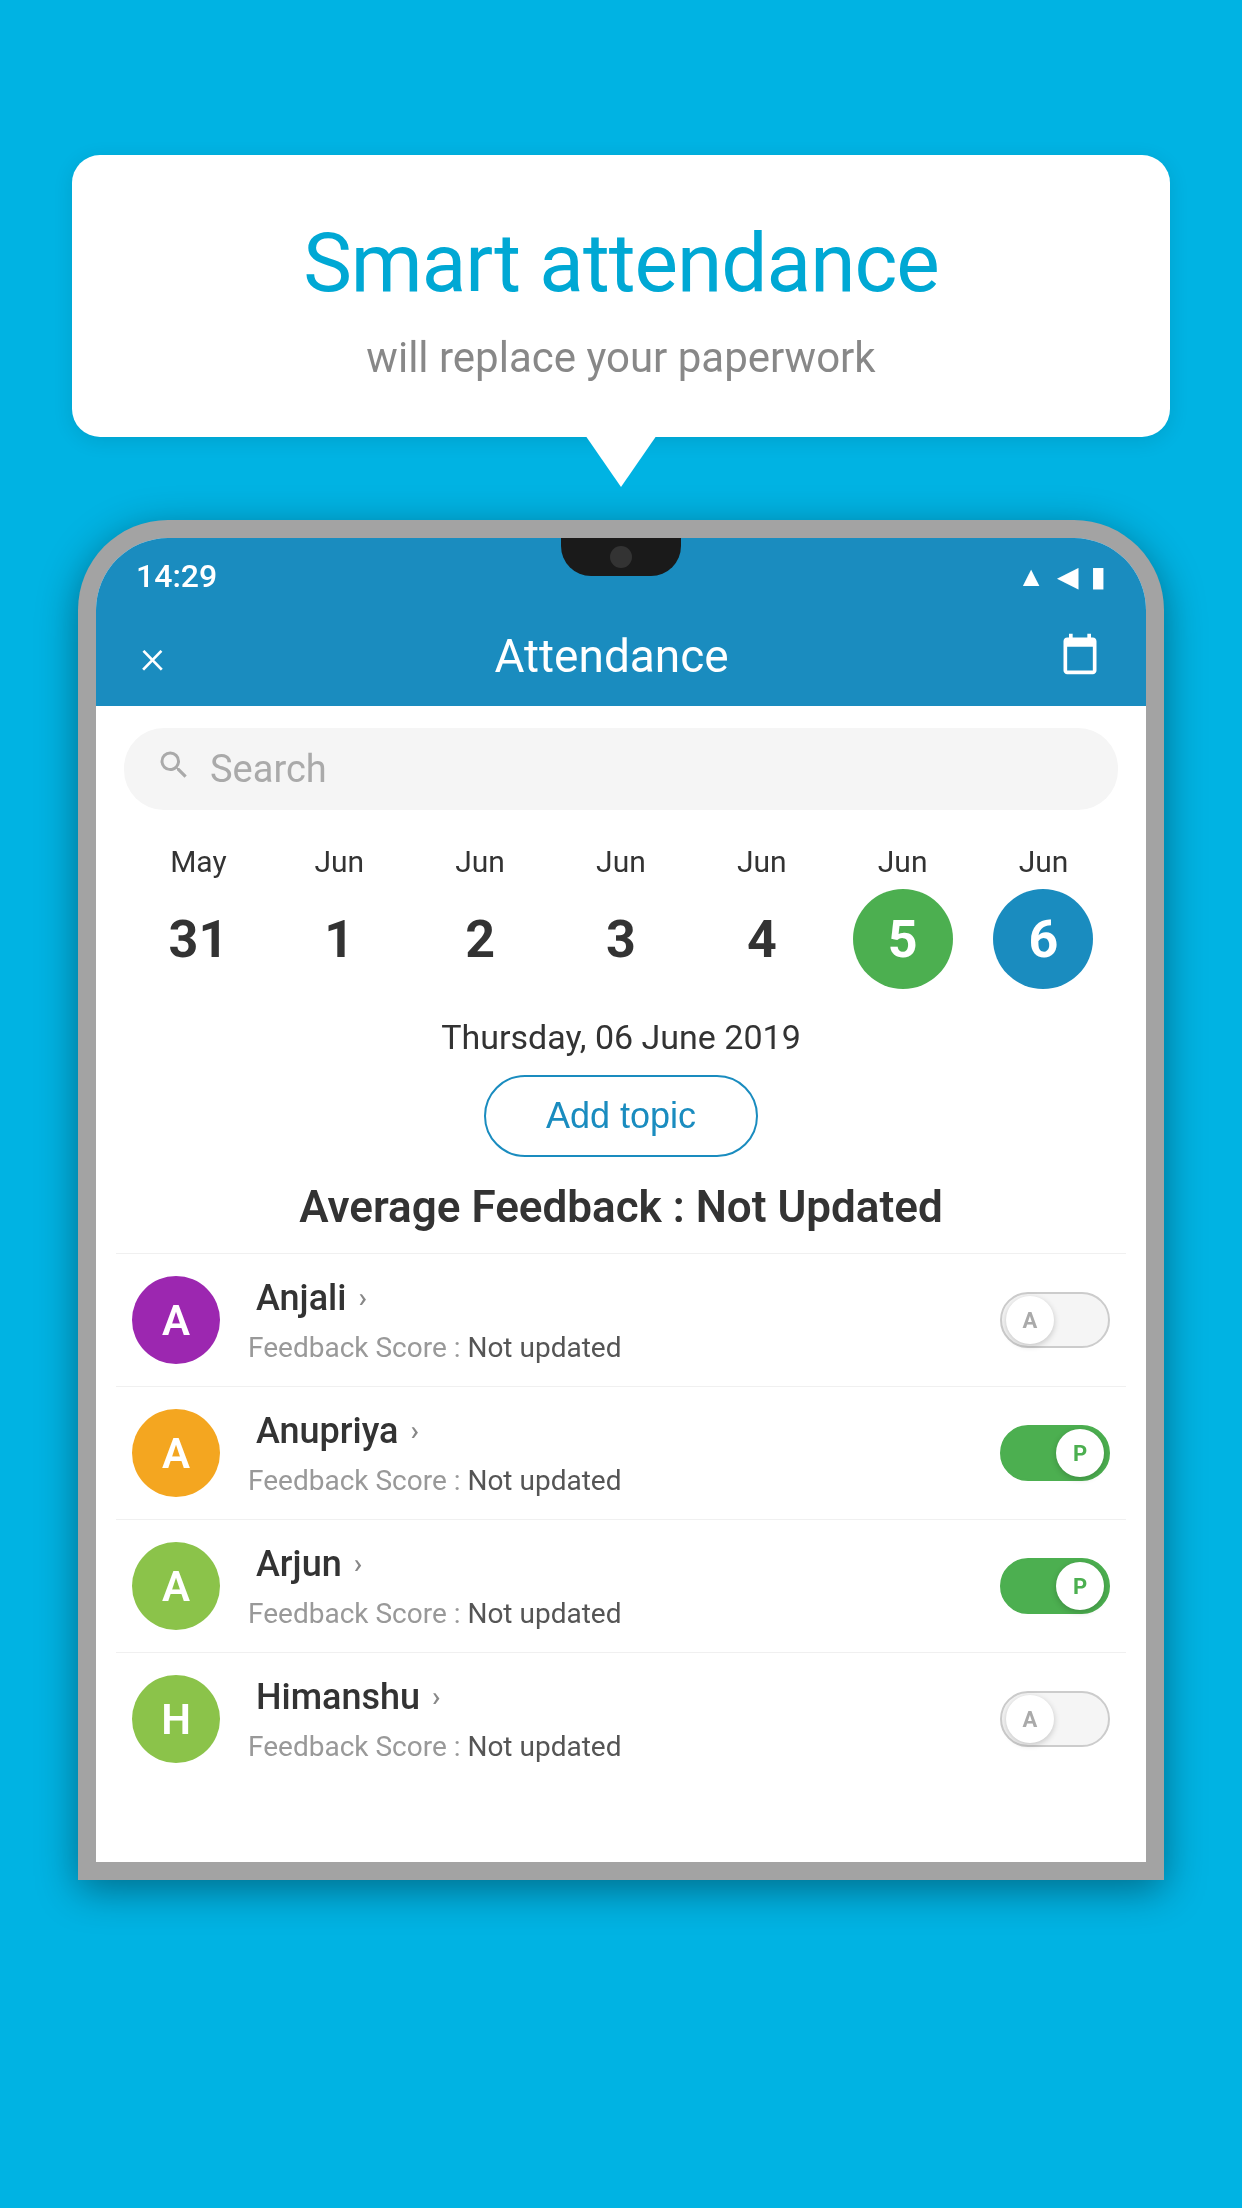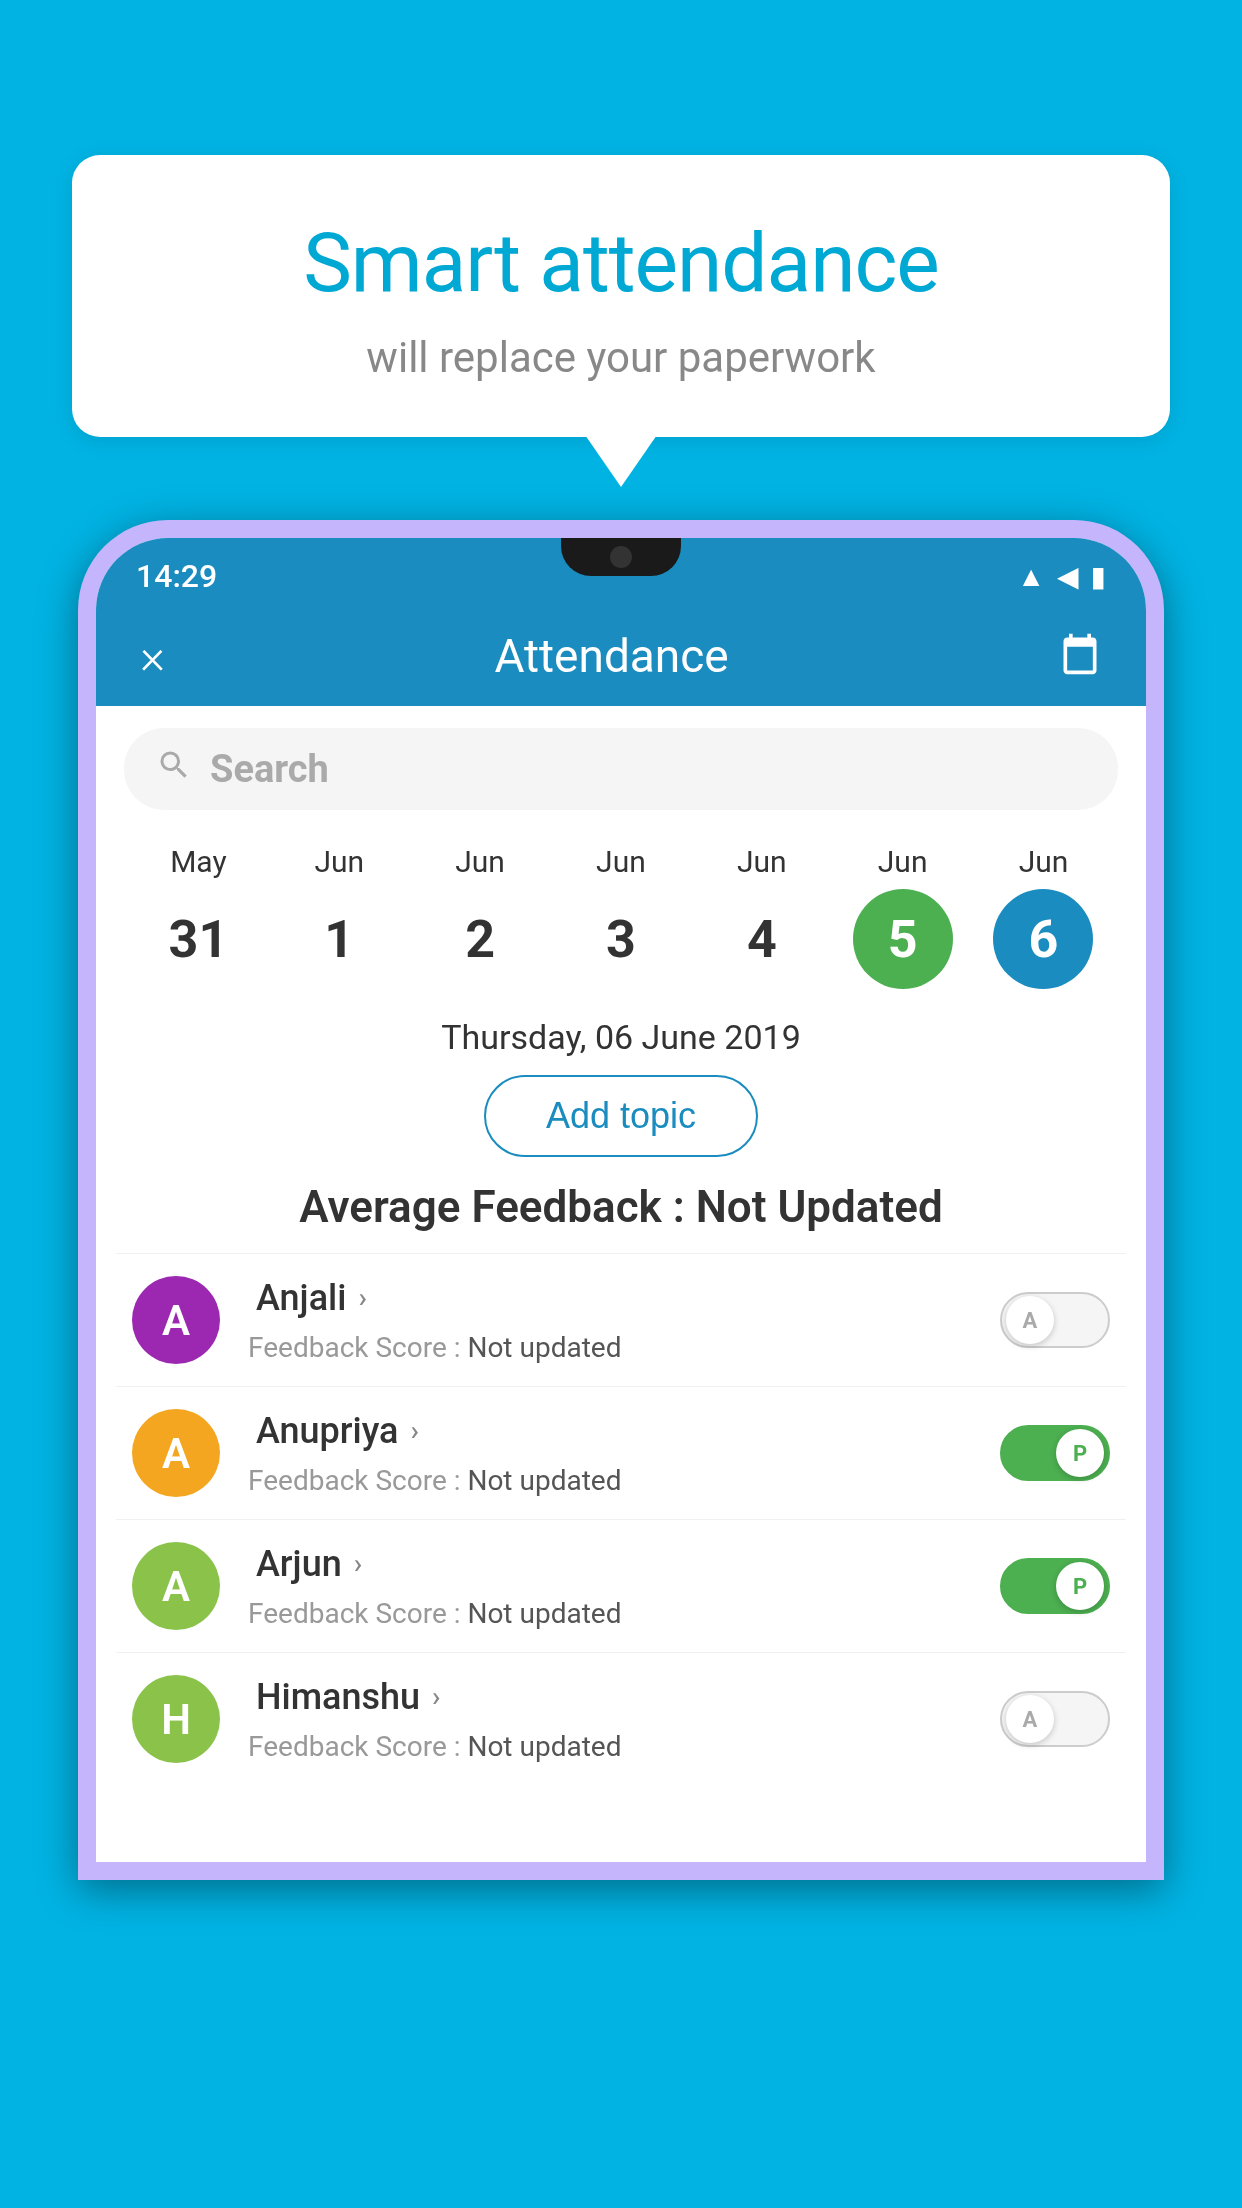--- a/index.html
+++ b/index.html
@@ -57,21 +57,21 @@
       font-weight: 400;
     }
 
     
     .phone-frame {
       position: absolute;
       top: 520px;
       left: 78px;
       right: 78px;
       bottom: 0;
-      background: #c4b5fd;
+      background: #a3a3a3;
       border-radius: 90px 90px 0 0;
       padding: 18px;
       box-shadow: 0 10px 40px rgba(0,0,0,0.4);
     }
 
     .phone-inner {
       background: white;
       border-radius: 72px 72px 0 0;
       overflow: hidden;
       height: 100%;
@@ -158,21 +158,21 @@
     }
 
     .search-icon {
       color: #aaa;
       font-size: 38px;
     }
 
     .search-text {
       color: #aaa;
       font-size: 38px;
-      font-weight: 700;
+      font-weight: 400;
     }
 
     
     .date-strip {
       display: flex;
       justify-content: space-around;
       padding: 12px 32px 0;
     }
 
     .date-item {

